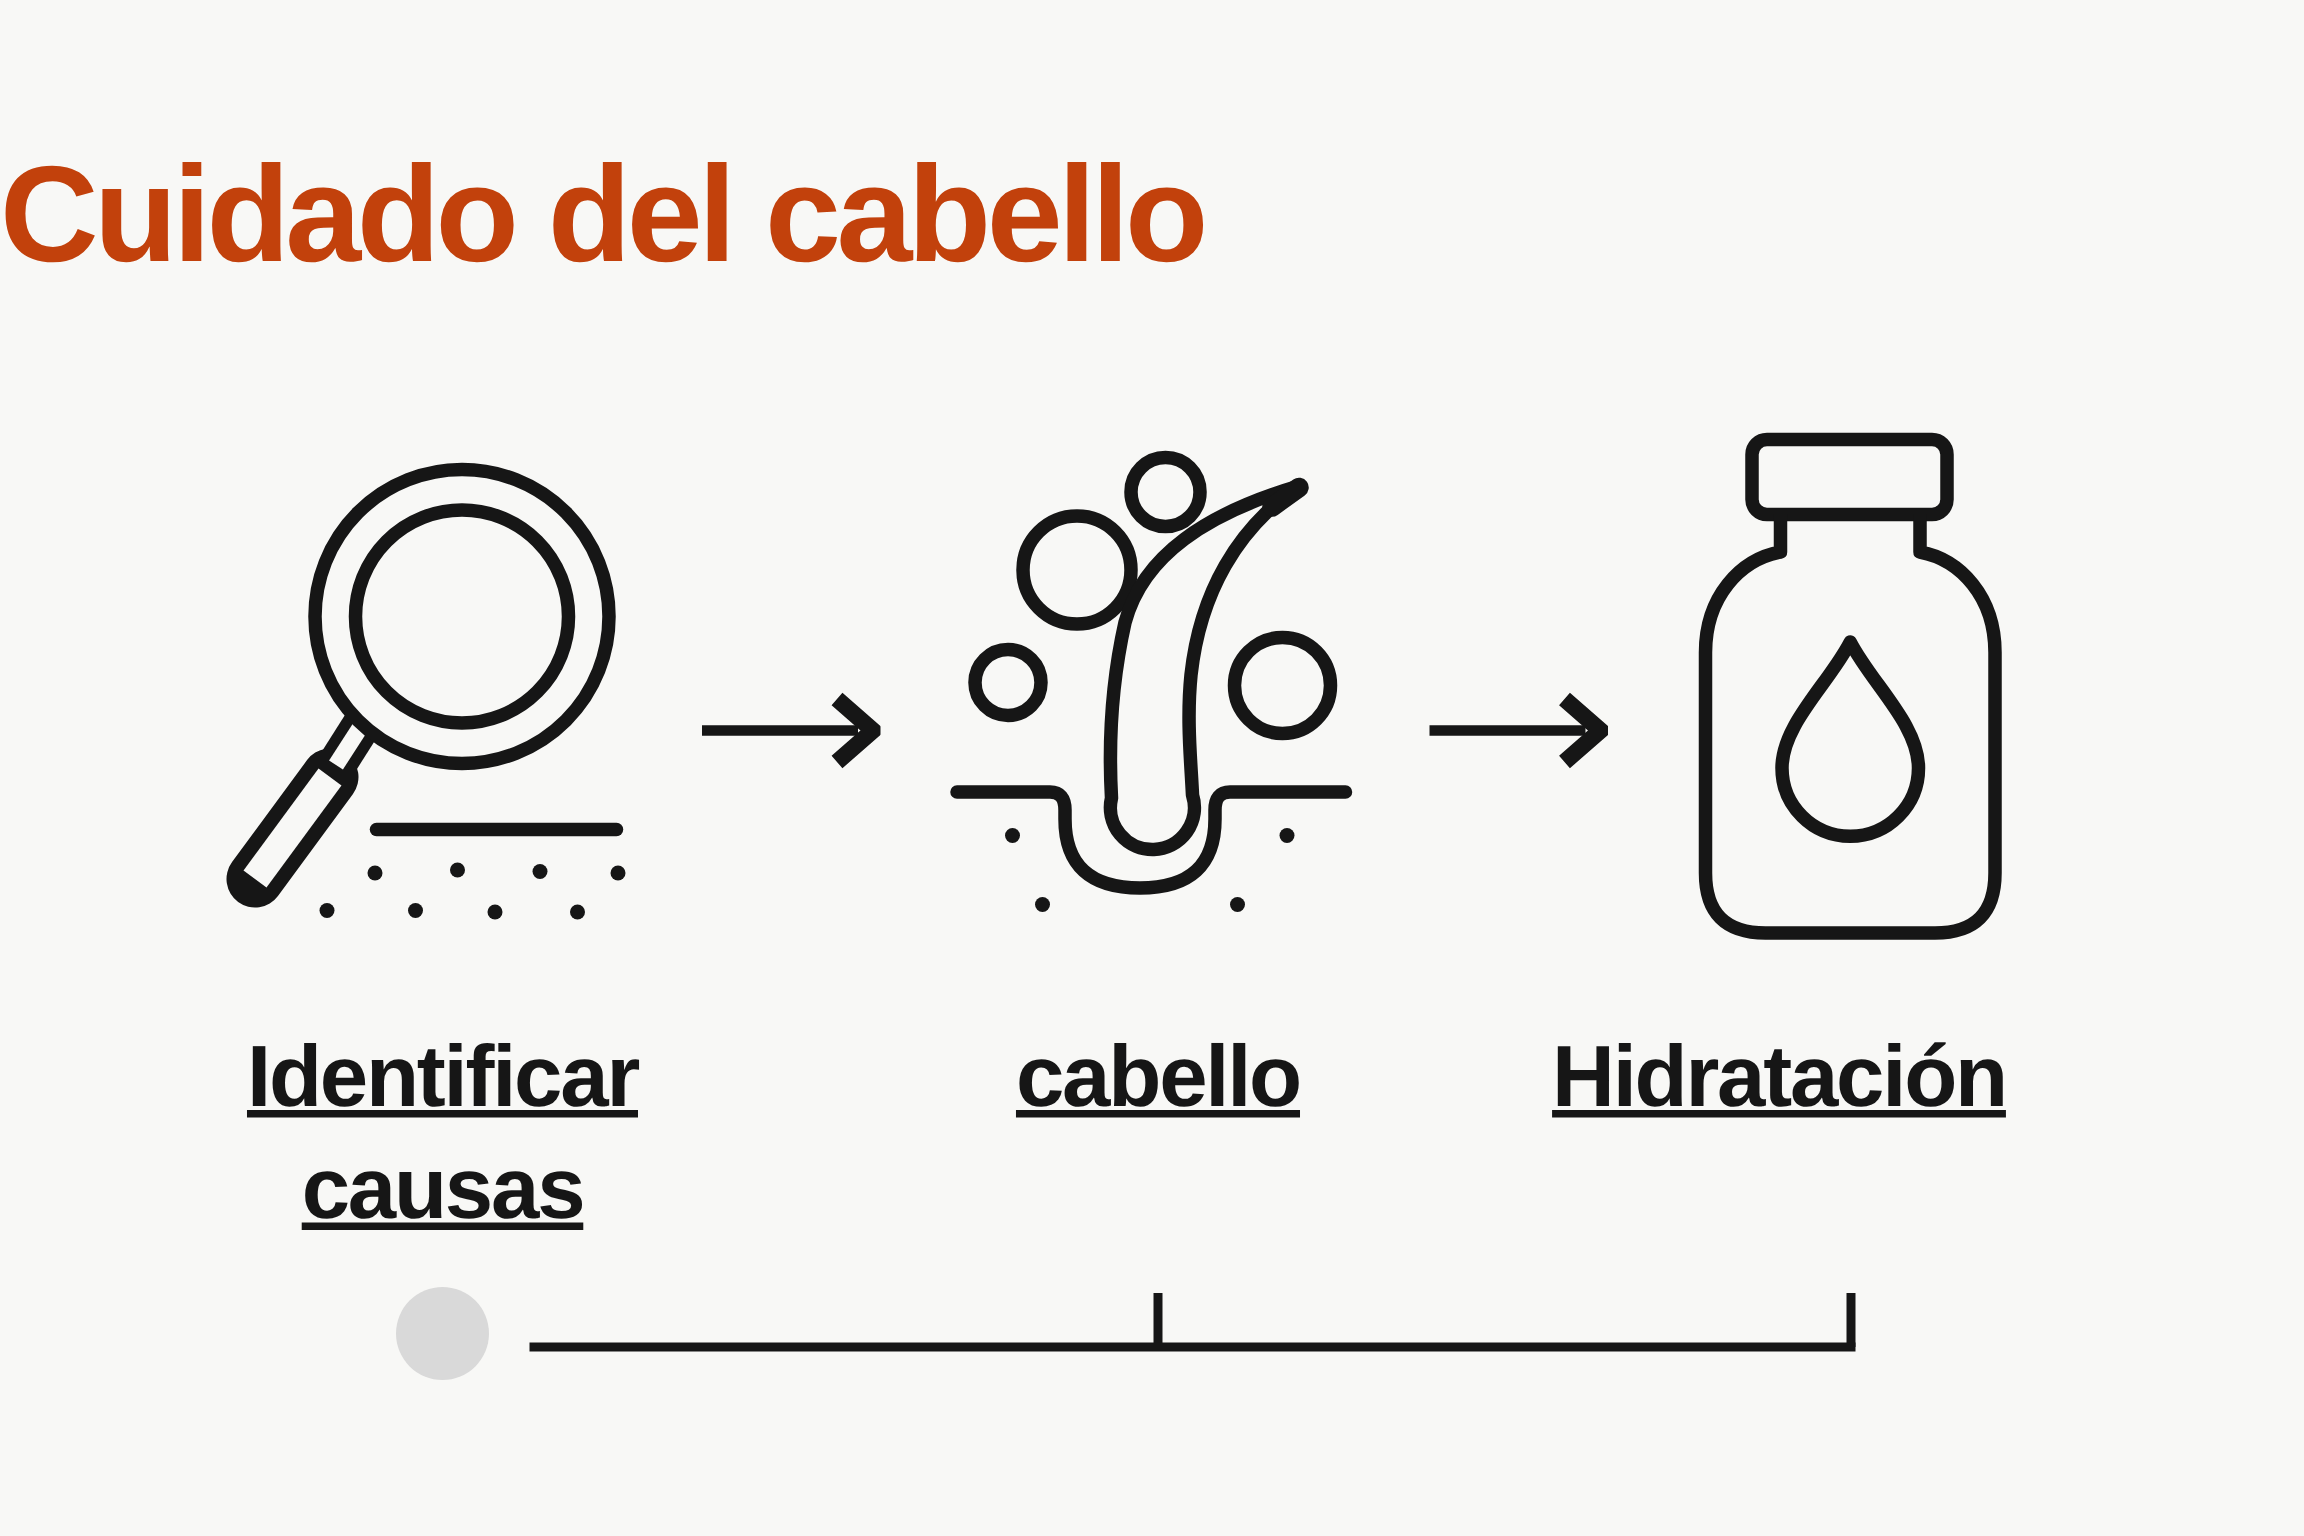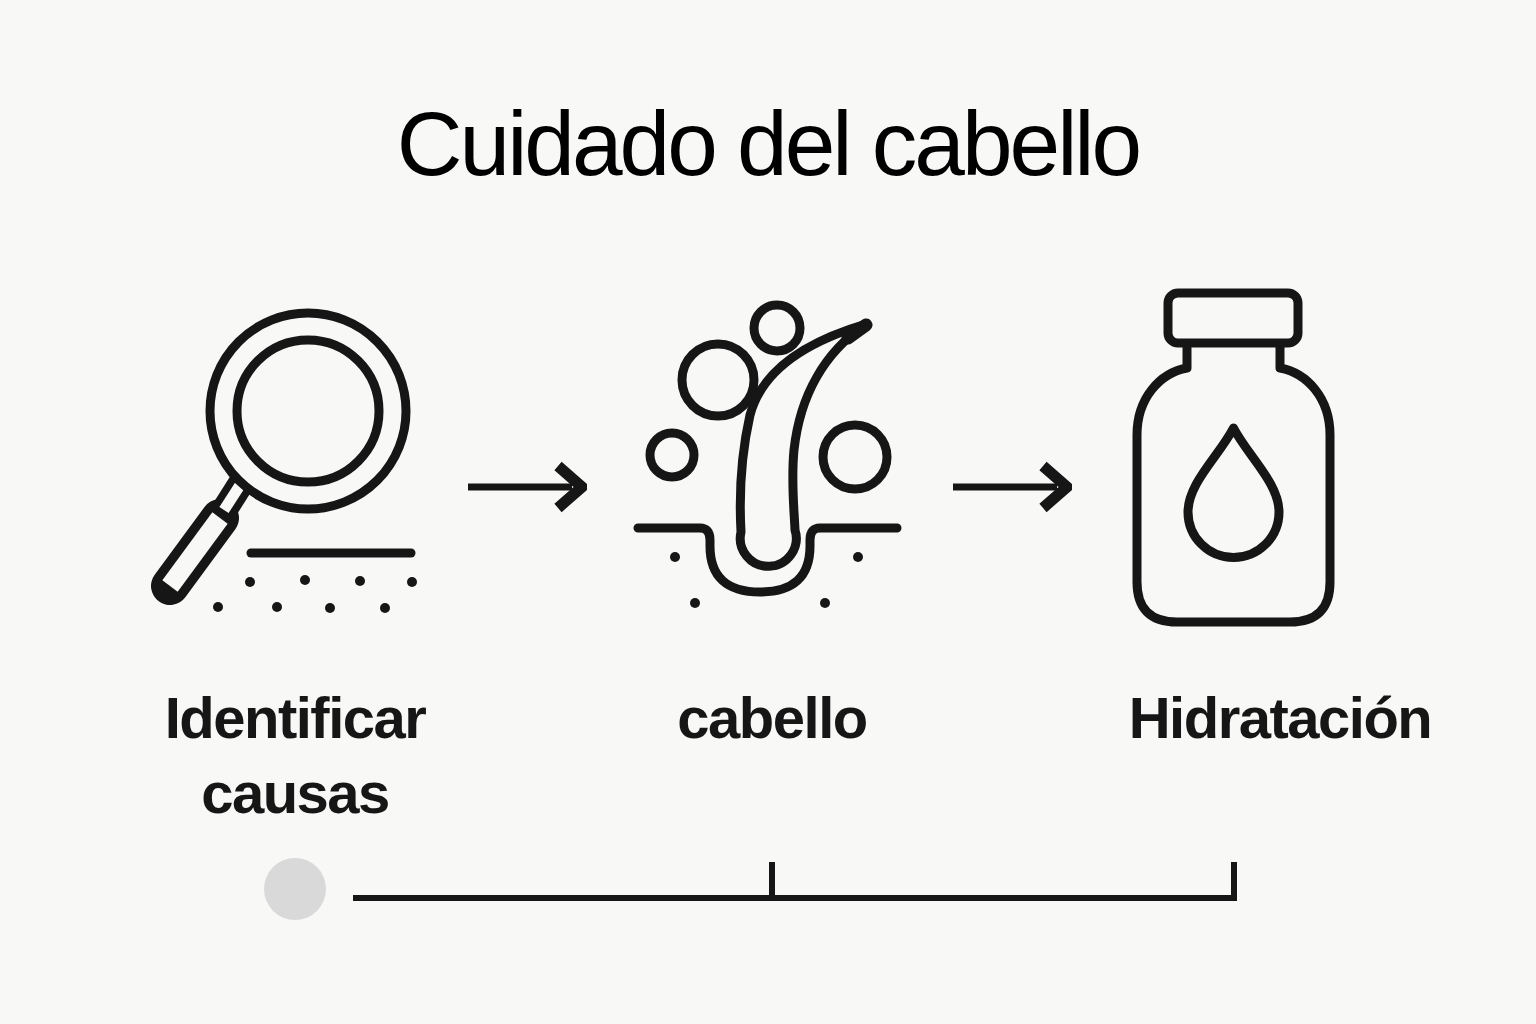--- a/index.html
+++ b/index.html
@@ -11,48 +11,48 @@
     background: #f8f8f6;
     overflow: hidden;
     font-family: "Liberation Sans", sans-serif;
     color: #161616;
   }
   .title {
     position: absolute;
     left: 0;
     top: 98px;
     width: 100%;
-    text-align: center;
     font-size: 91px;
-    font-weight: 400;
+    font-weight: 700;
     letter-spacing: -3px;
     line-height: 1;
-    color: #000000;
+    color: #c2410c;
   }
   .icon-svg { position: absolute; display: block; }
   .icon-magnifier { left: 130px; top: 290px; width: 320px; height: 340px; }
   .icon-follicle  { left: 620px; top: 290px; width: 320px; height: 340px; }
   .icon-bottle    { left: 1110px; top: 280px; width: 320px; height: 360px; }
   .arrow-1 { left: 462px; top: 447px; width: 125px; height: 80px; }
   .arrow-2 { left: 947px; top: 447px; width: 125px; height: 80px; }
   .step-label {
     position: absolute;
     top: 680px;
     width: 400px;
     text-align: center;
     font-size: 58px;
     font-weight: 700;
     letter-spacing: -1.5px;
     line-height: 75px;
     color: #161616;
+    text-decoration: underline;
   }
   .step-label span { display: block; }
   .label-1 { left: 95px; }
   .label-2 { left: 572px; }
-  .label-3 { left: 1080px; }
+  .label-3 { left: 986px; }
   .timeline-dot {
     position: absolute;
     left: 264px;
     top: 858px;
     width: 62px;
     height: 62px;
     border-radius: 50%;
     background: #d9d9d9;
   }
   .timeline-track {

